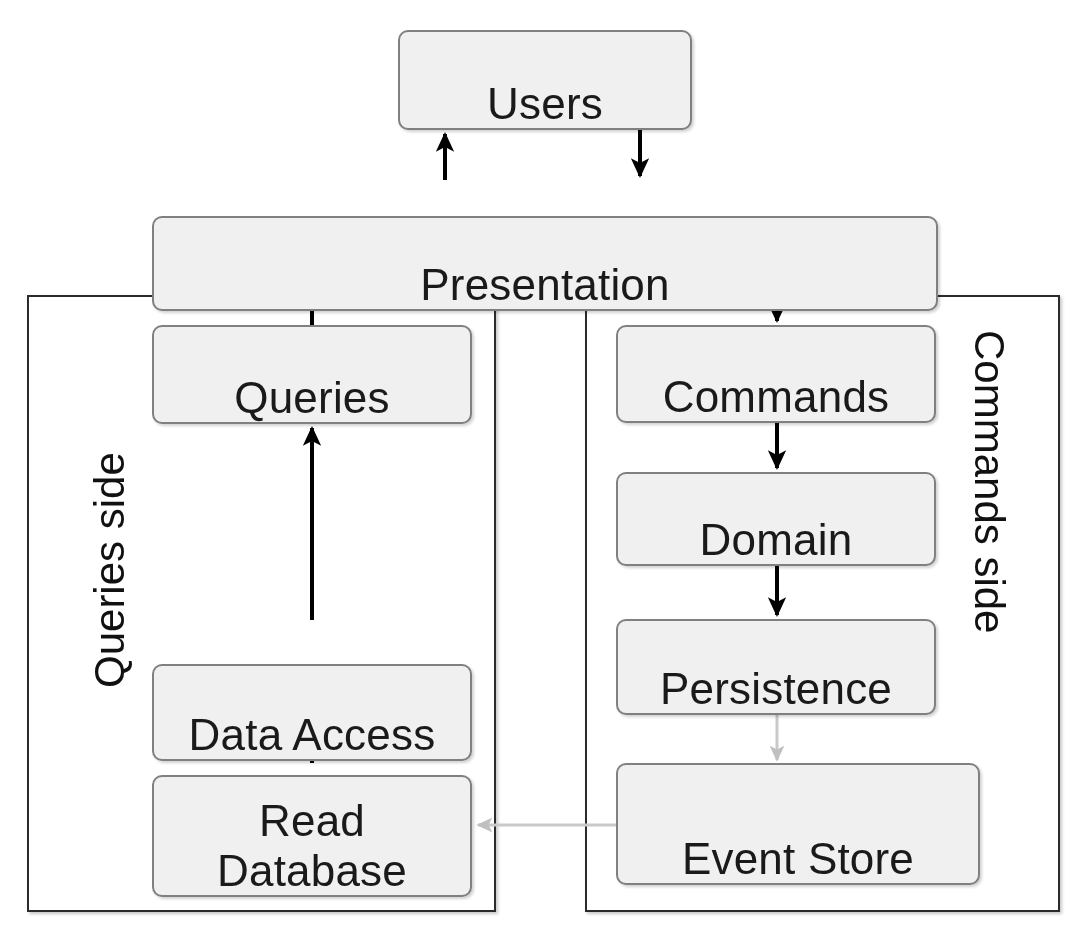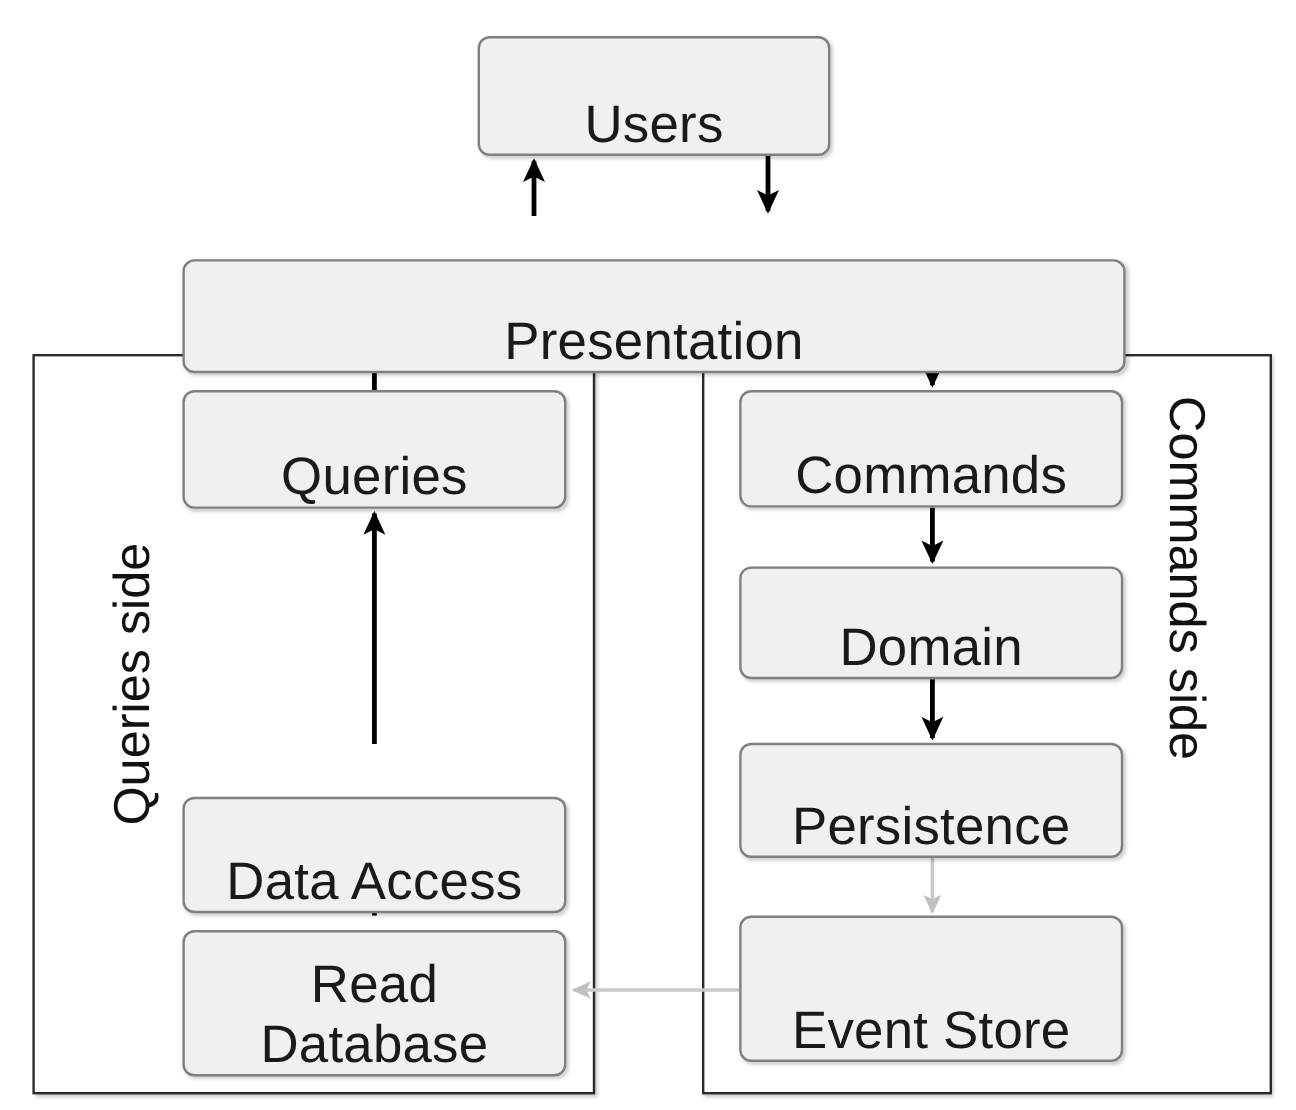--- a/index.html
+++ b/index.html
@@ -160,17 +160,17 @@
   </div>
 
   <div class="node" style="left:616px; top:472px; width:320px; height:94px;">
     <span>Domain</span>
   </div>
 
   <div class="node" style="left:616px; top:619px; width:320px; height:96px;">
     <span>Persistence</span>
   </div>
 
-  <div class="node" style="left:616px; top:763px; width:320px; height:122px;">
+  <div class="node" style="left:616px; top:763px; width:364px; height:122px;">
     <span>Event Store</span>
   </div>
 
 </div>
 
 </body></html>

